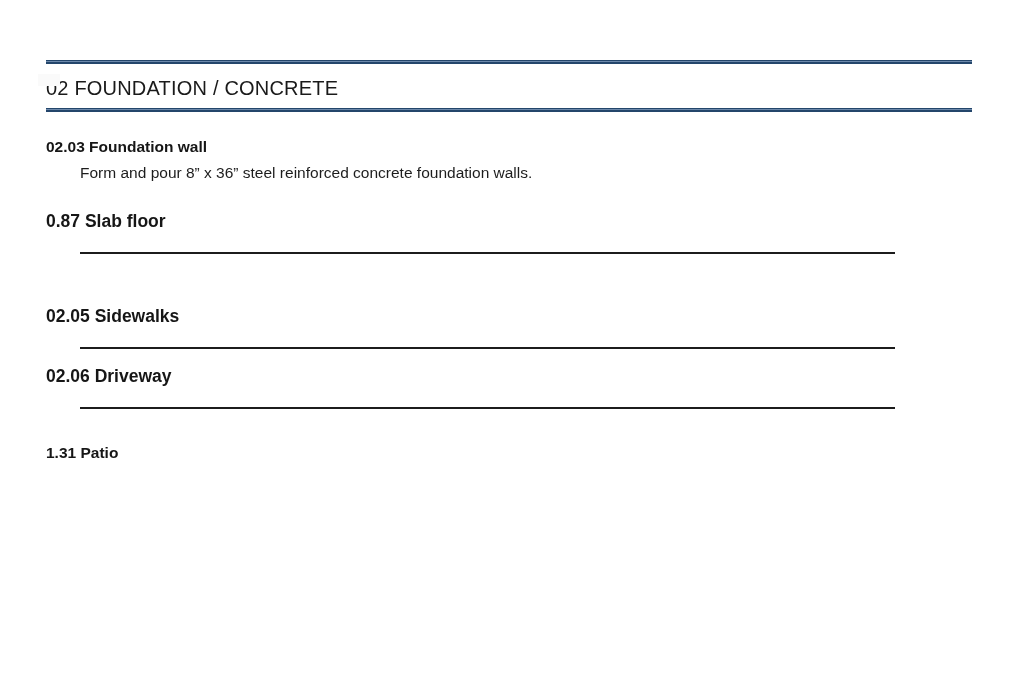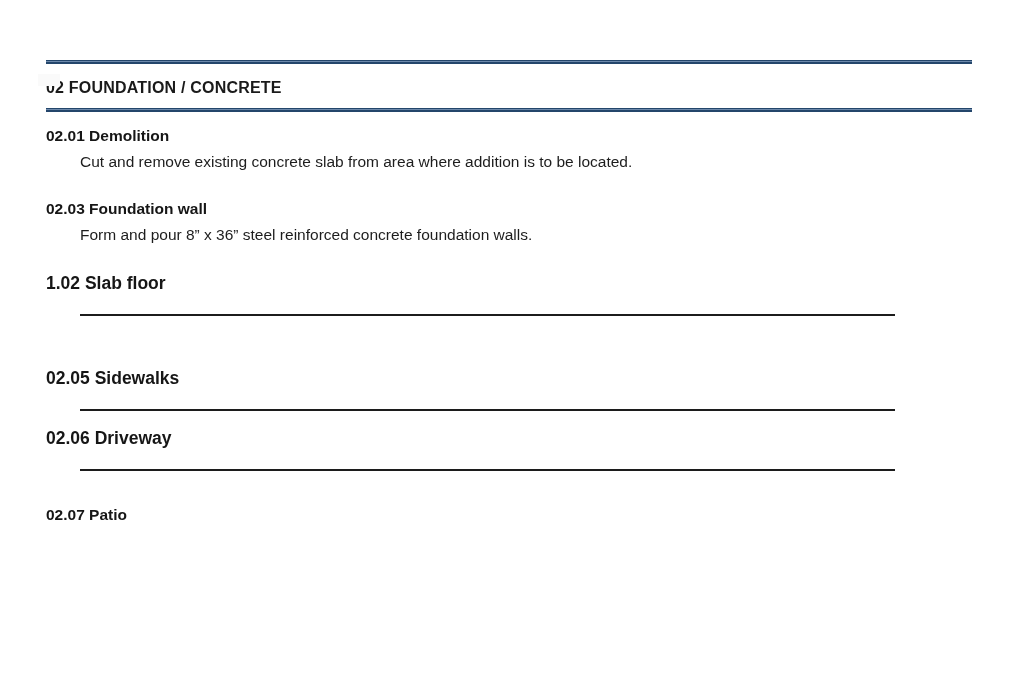--- a/index.html
+++ b/index.html
@@ -15,21 +15,21 @@
   .rule{
     width:926px;height:4px;
     background:linear-gradient(to bottom,
       #24466b 0%, #24466b 30%,
       #6d89ab 30%, #6d89ab 62%,
       #24466b 62%, #24466b 100%);
   }
   .rule-top{margin-top:60px;}
   .doc-title{
     margin:14px 0 0 0;
-    font-size:16px;font-weight:bold;line-height:20px;
+    font-size:20px;font-weight:normal;line-height:20px;
     color:#1a1a1a;letter-spacing:.2px;
   }
   .rule-under-title{margin-top:10px;}
   .sec{margin:0;}
   .sec-heading{
     margin:0;font-size:15.5px;font-weight:bold;line-height:20px;color:#161616;
   }
   .sec-heading.large{font-size:17.5px;line-height:23px;}
   .sec-body{
     margin:4px 0 0 34px;font-size:15.5px;line-height:24px;
@@ -47,40 +47,36 @@
 <body>
 
 <div class="page">
   <div class="smudge smudge-top"></div>
 
   <div class="rule rule-top"></div>
   <h1 class="doc-title">02 FOUNDATION / CONCRETE</h1>
   <div class="rule rule-under-title"></div>
 
   <div id="sections">
-      <section class="sec" style="margin-top: 14px;">
-        <h2 class="sec-heading">02.01 Demolition</h2>
-        <p class="sec-body">Cut and remove existing concrete slab from area where addition is to be located.</p>
-      </section>
       <section class="sec" style="margin-top: 25px;">
       </section>
       <section class="sec" style="margin-top: 25px;">
         <h2 class="sec-heading">02.03 Foundation wall</h2>
         <p class="sec-body">Form and pour 8” x 36” steel reinforced concrete foundation walls.</p>
       </section>
       <section class="sec" style="margin-top: 25px;">
-        <h2 class="sec-heading large">1.02 Slab floor</h2>
+        <h2 class="sec-heading large">0.87 Slab floor</h2>
         <div class="blank-line"></div>
       </section>
       <section class="sec" style="margin-top: 51px;">
         <h2 class="sec-heading large">02.05 Sidewalks</h2>
         <div class="blank-line"></div>
       </section>
       <section class="sec" style="margin-top: 16px;">
         <h2 class="sec-heading large">02.06 Driveway</h2>
         <div class="blank-line"></div>
       </section>
       <section class="sec" style="margin-top: 34px;">
-        <h2 class="sec-heading">02.07 Patio</h2>
+        <h2 class="sec-heading">1.31 Patio</h2>
       </section>
     </div>
 
 </div>
 
 </body></html>

